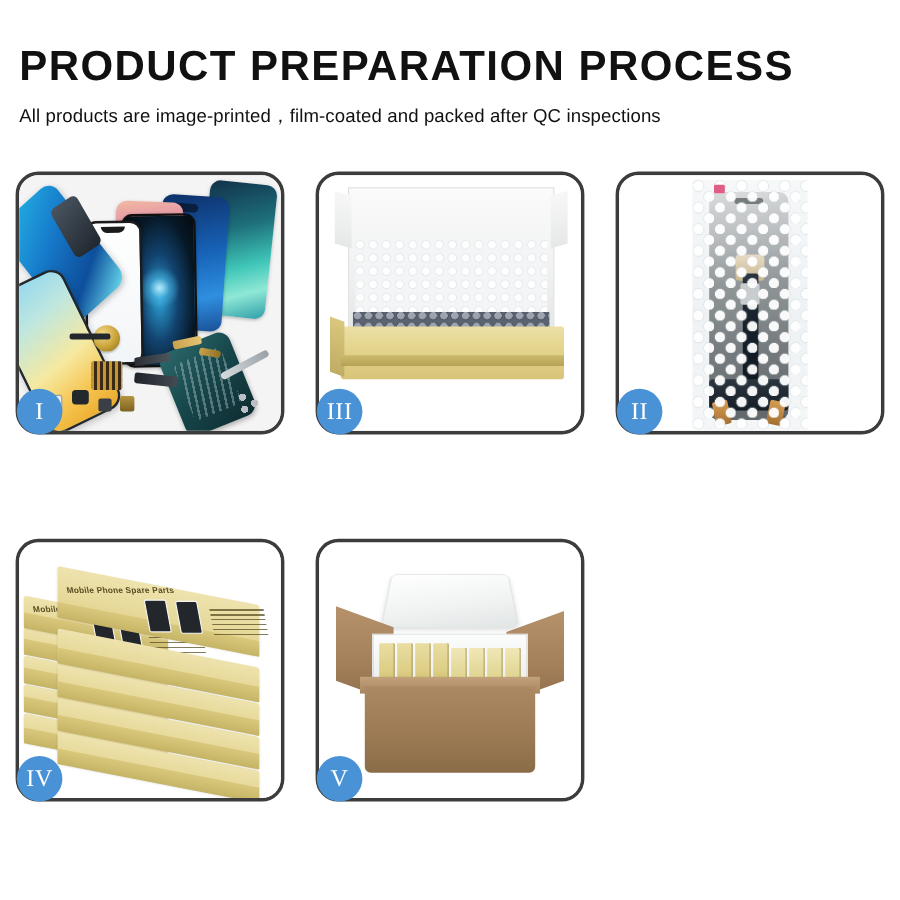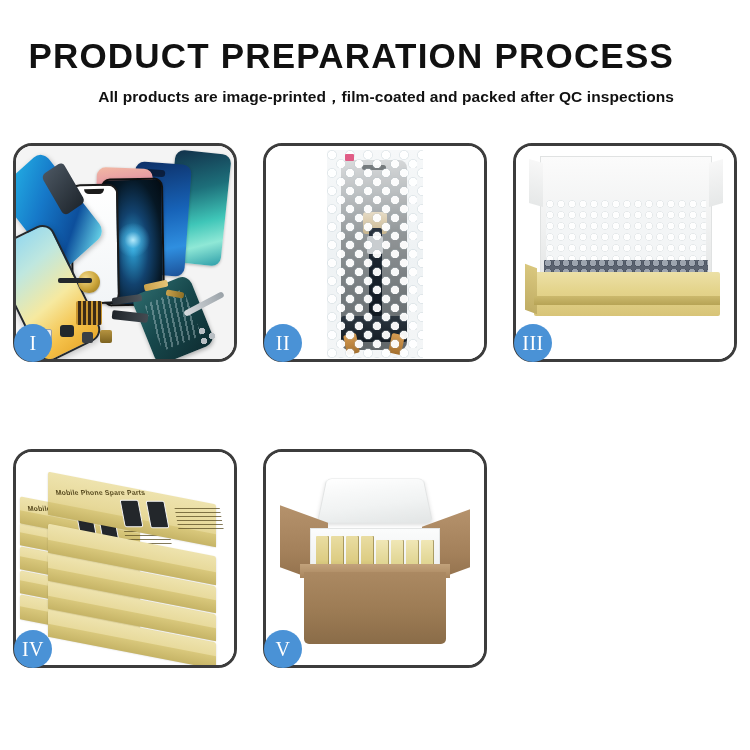--- a/index.html
+++ b/index.html
@@ -5,30 +5,30 @@
   * { box-sizing: border-box; margin: 0; padding: 0; }
   html, body {
     width: 750px; height: 750px;
     background: #ffffff;
     font-family: "Liberation Sans", sans-serif;
     overflow: hidden;
   }
   .page { position: relative; width: 750px; height: 750px; background: #fff; }
 
   
-  .header { position: absolute; left: 4px; top: 0; width: 670px; text-align: right; }
+  .header { position: absolute; left: 16px; top: 0; width: 670px; text-align: left; }
   .title {
     font-family: "Liberation Sans", sans-serif;
     font-size: 35px; font-weight: 700; color: #111; letter-spacing: 1.2px;
     margin-top: 38px; line-height: 1;
     white-space: nowrap;
   }
   .subtitle {
     font-family: "Liberation Sans", sans-serif;
-    font-size: 15.5px; font-weight: 700; color: #111;
+    font-size: 15.5px; font-weight: 400; color: #111;
     margin-top: 14px; letter-spacing: .1px; white-space: nowrap;
   }
 
   
   .grid {
     position: absolute; left: 13px; top: 143px;
     width: 724px; height: 525px;
     display: grid;
     grid-template-columns: 224px 224px 224px;
     grid-template-rows: 219px 219px;
@@ -427,45 +427,45 @@
           <div class="nut3"></div>
           <div class="nut4"></div>
           <div class="screws"></div>
           <div class="tweezer"></div>
         </div>
       </div>
       <div class="badge">I</div>
     </div>
 
     <div class="panel">
+      <div class="panel-inner p3">
+        <div class="lid3"></div>
+        <div class="foam3"></div>
+        <div class="inner3"></div>
+        <div class="tray3"></div>
+        <div class="edge3"></div>
+      </div>
+      <div class="badge">III</div>
+    </div>
+
+    <div class="panel">
       <div class="panel-inner p2">
         <div class="bubblebag">
           <div class="lcd"></div>
           <div class="cable-head"></div>
           <div class="cable"></div>
           <div class="cable-chip"></div>
           <div class="bottomflex"></div>
           <div class="goldtab1"></div>
           <div class="goldtab2"></div>
           <div class="pinkmark"></div>
           <div class="bubbles"></div>
         </div>
       </div>
       <div class="badge">II</div>
-    </div>
-
-    <div class="panel">
-      <div class="panel-inner p3">
-        <div class="lid3"></div>
-        <div class="foam3"></div>
-        <div class="inner3"></div>
-        <div class="tray3"></div>
-        <div class="edge3"></div>
-      </div>
-      <div class="badge">III</div>
     </div>
 
     <div class="panel">
       <div class="panel-inner p4">
         <div class="stack">
           <div class="bx b5">
               <div class="side"></div>
             </div>
           <div class="bx b4">
               <div class="side"></div>

